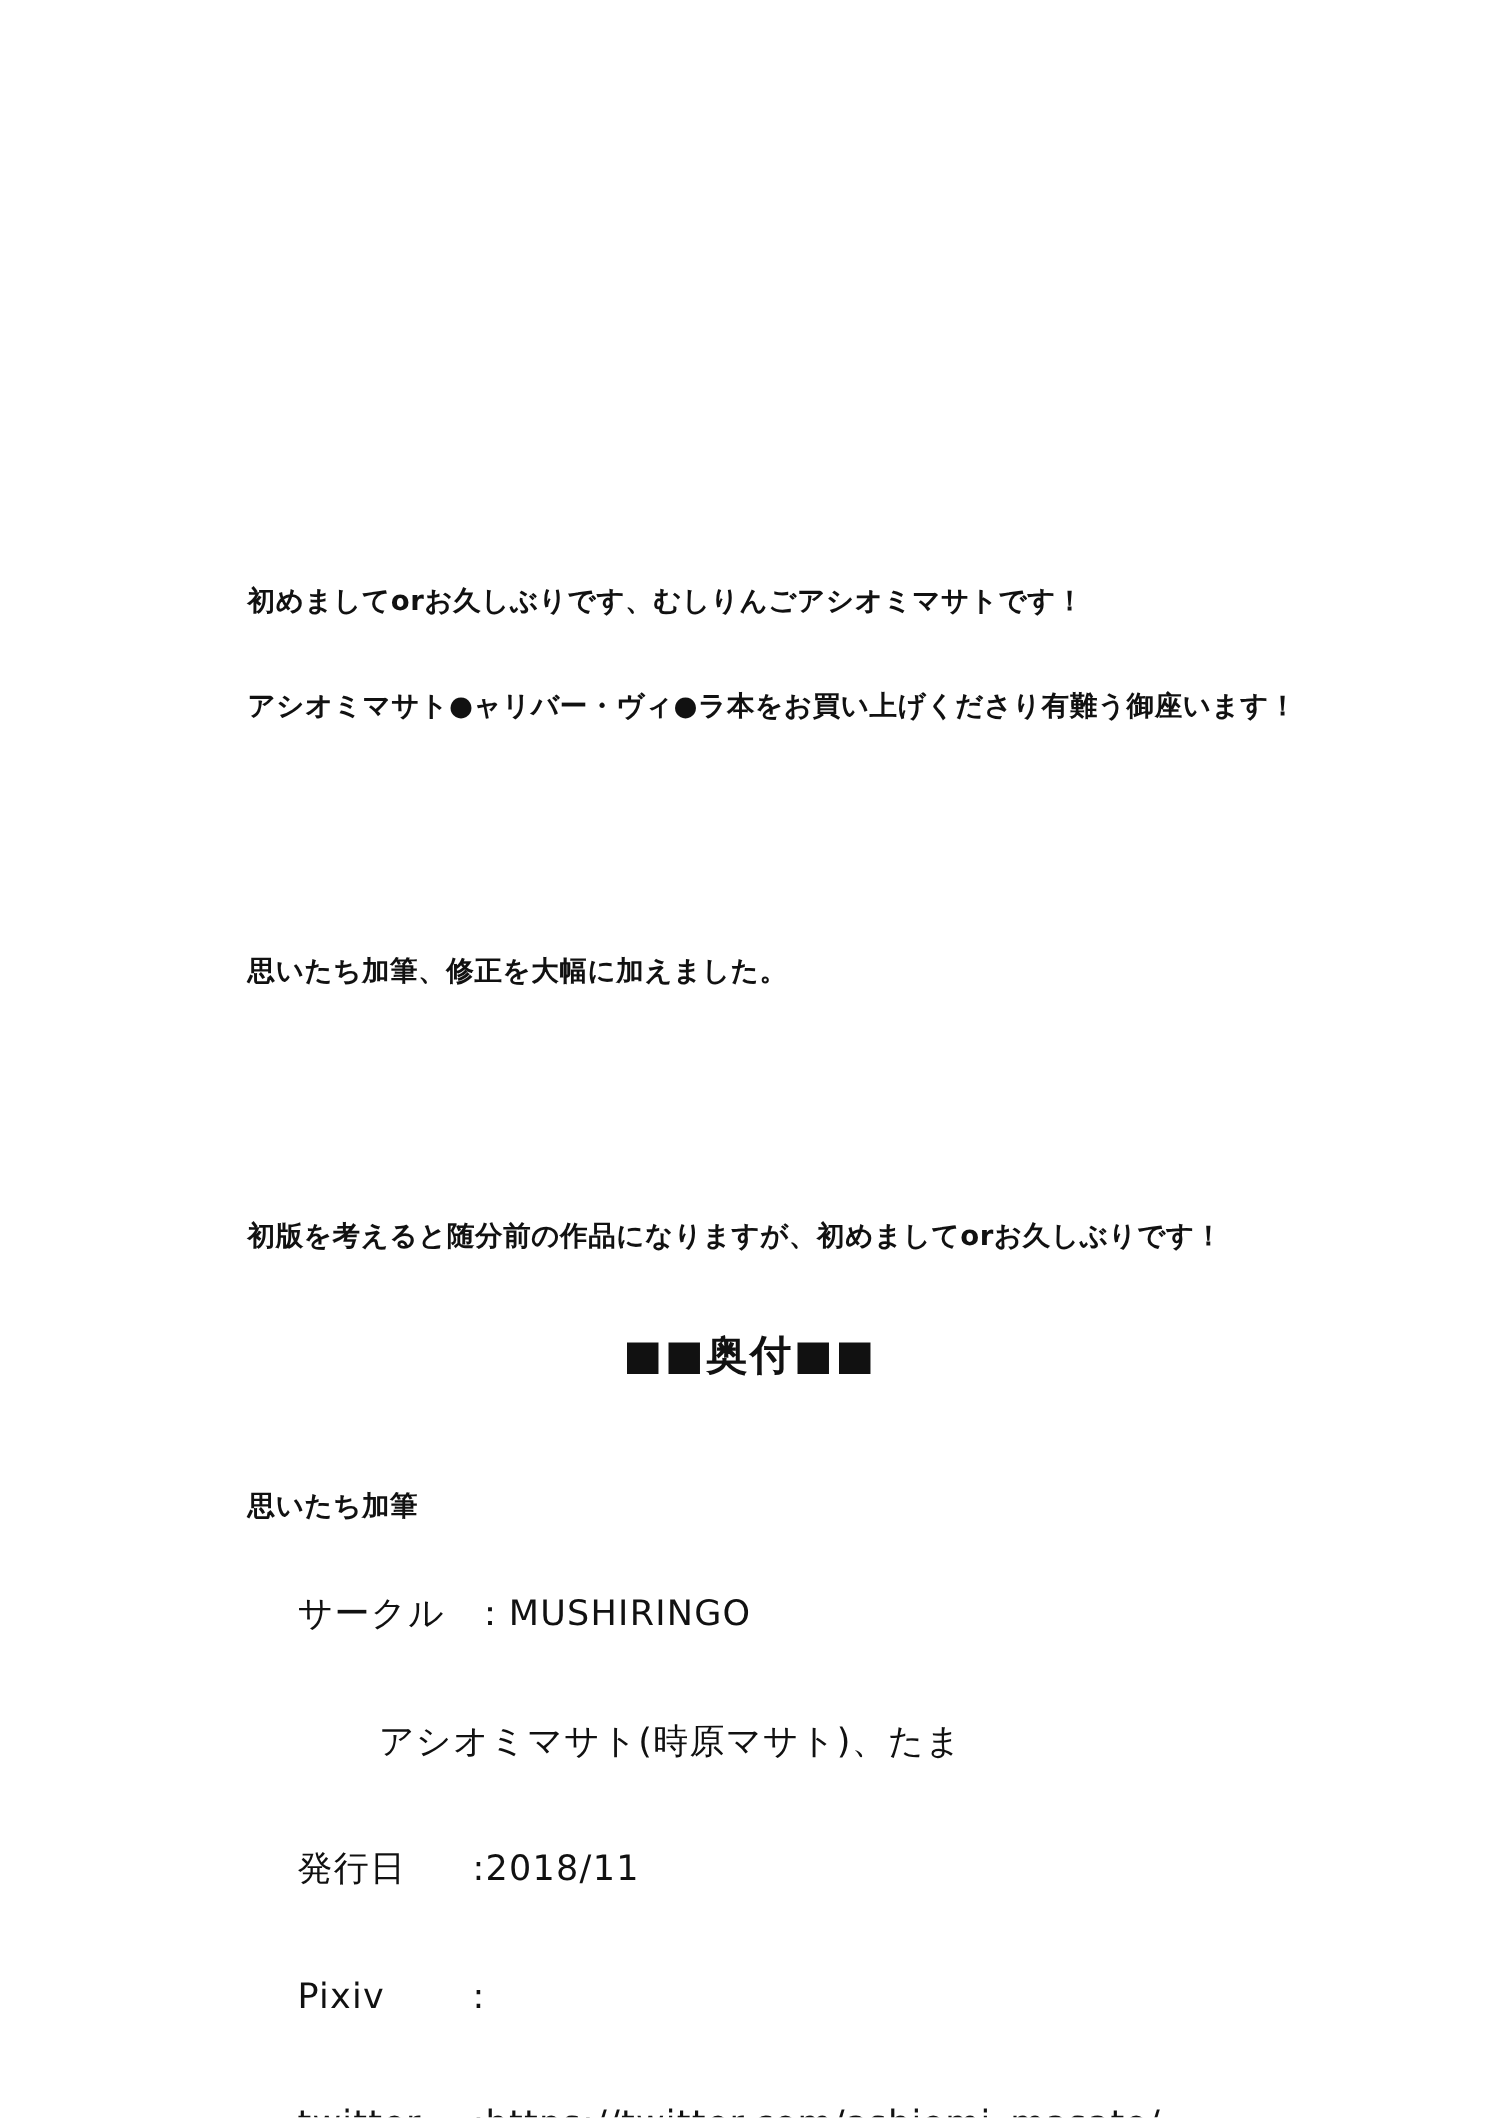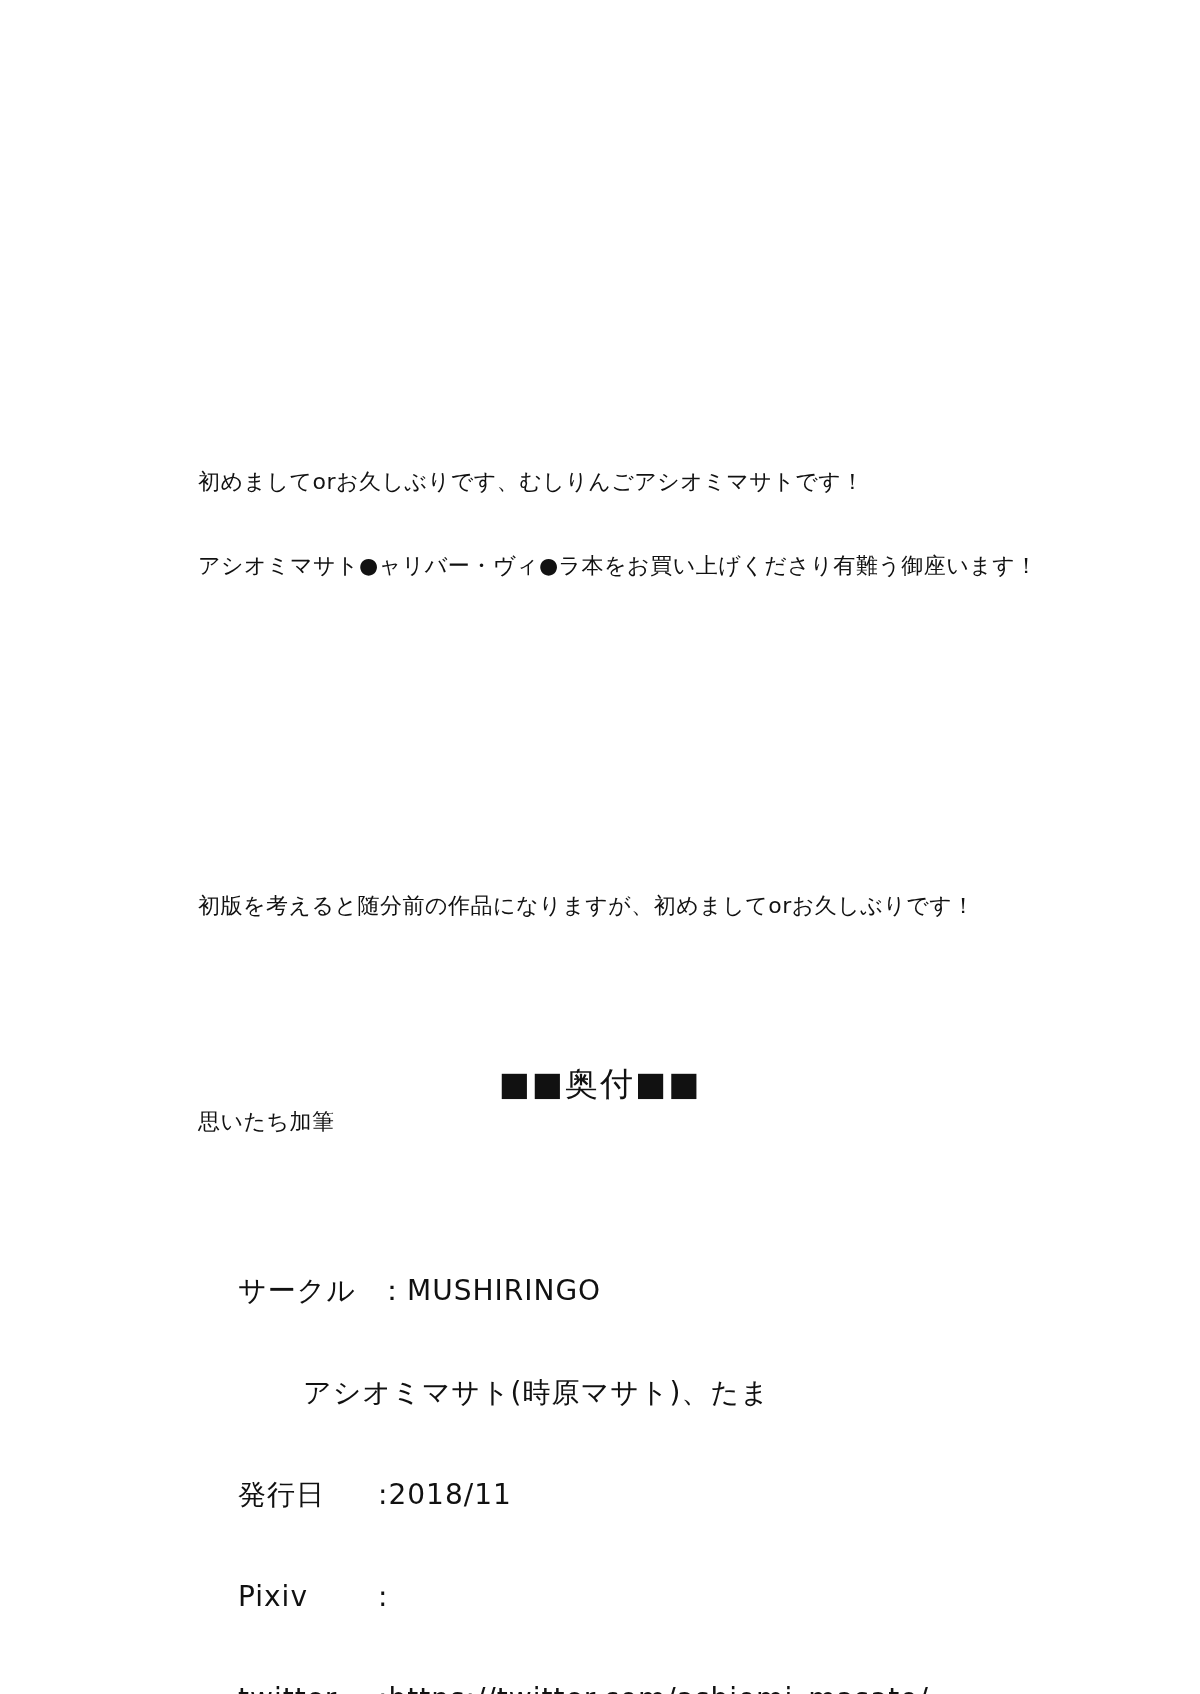--- a/index.html
+++ b/index.html
@@ -27,39 +27,40 @@
     left: 198px;
     top: 356px;
     width: 860px;
     font-size: 22px;
     line-height: 28px;
     letter-spacing: 0.5px;
     white-space: pre;
   }
   .afterword p {
     margin: 0 0 16px 0;
+    font-weight: bold;
   }
   .afterword p.pre-signature {
     margin-bottom: 20px;
   }
   .afterword .line {
     display: block;
   }
 
   
   .colophon-heading {
     position: absolute;
     left: 0;
     top: 1064px;
     width: 1200px;
     margin: 0;
     text-align: center;
     font-size: 33px;
     line-height: 40px;
-    font-weight: 400;
+    font-weight: 700;
     letter-spacing: 2px;
   }
 
   
   .colophon {
     position: absolute;
     left: 238px;
     top: 1206px;
     width: 880px;
     font-size: 28px;
@@ -85,20 +86,21 @@
 <body>
 
 <div class="page">
 
   <section class="afterword">
     <p>
       <span class="line">初めましてorお久しぶりです、むしりんごアシオミマサトです！</span>
       <span class="line">アシオミマサト●ャリバー・ヴィ●ラ本をお買い上げくださり有難う御座います！</span>
     </p>
     <p>
+      <span class="line">思いたち加筆、修正を大幅に加えました。</span>
     </p>
     <p class="pre-signature">
       <span class="line">初版を考えると随分前の作品になりますが、初めましてorお久しぶりです！</span>
     </p>
     <p>
       <span class="line">思いたち加筆</span>
     </p>
   </section>
 
   <h1 class="colophon-heading">■■奥付■■</h1>

